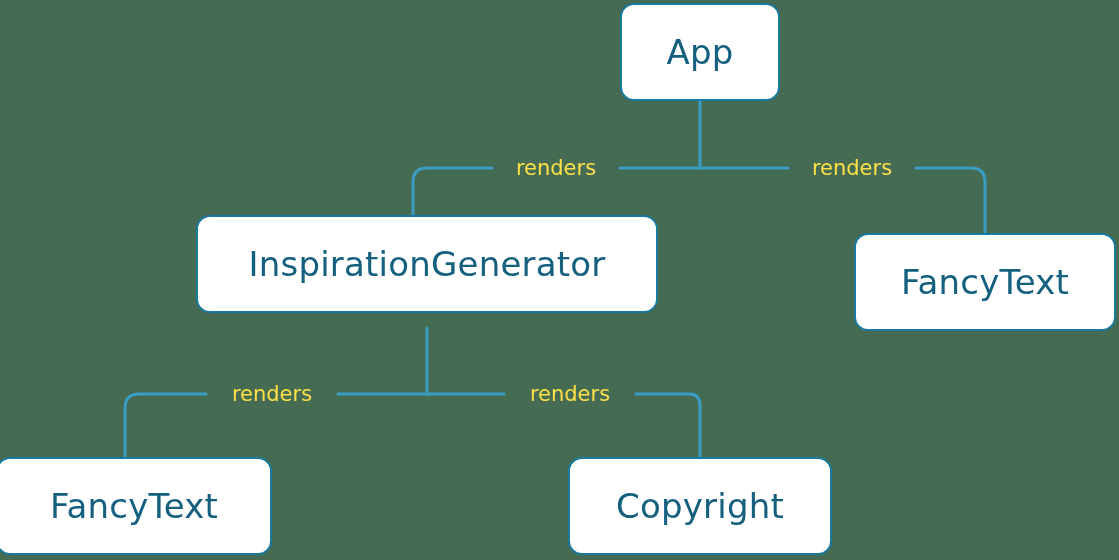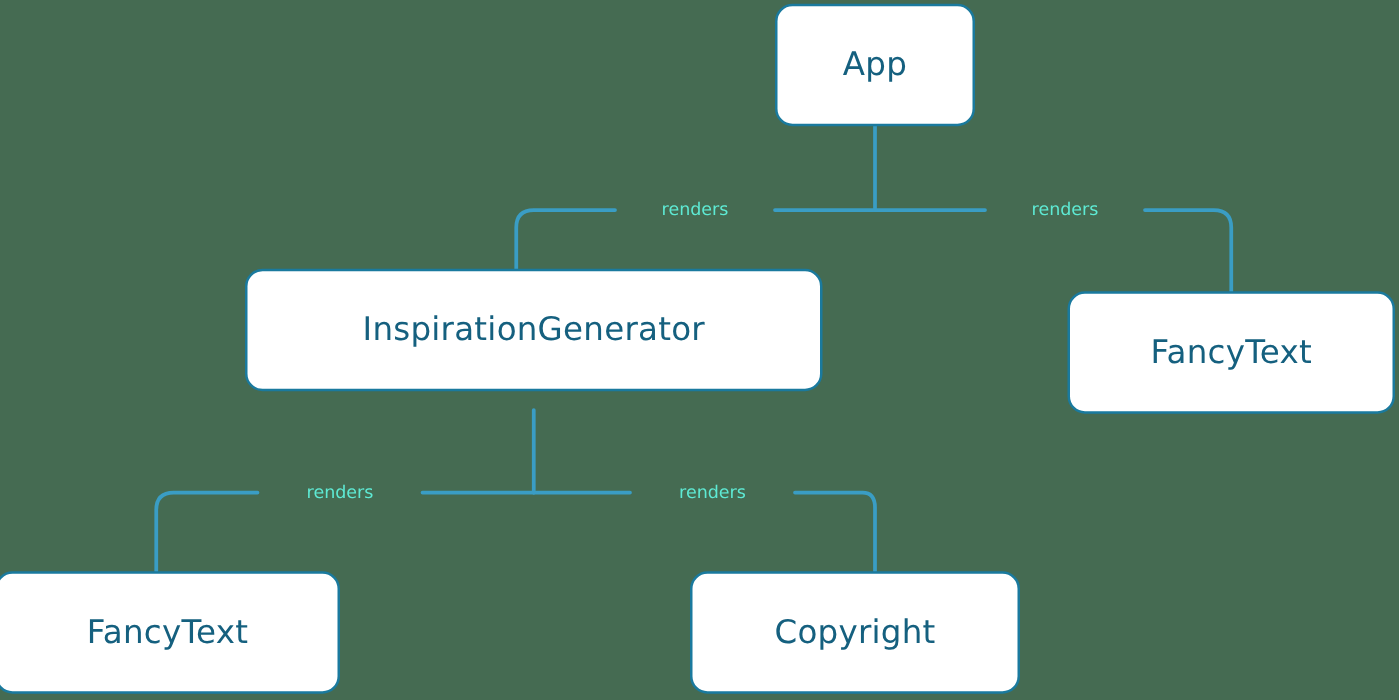--- a/index.html
+++ b/index.html
@@ -28,29 +28,29 @@
   .node {
     position: absolute;
     box-sizing: border-box;
     background: #ffffff;
     border: 2px solid #1a7a9e;
     border-radius: 14px;
     color: #15607f;
     display: flex;
     align-items: center;
     justify-content: center;
-    font-size: 26px;
+    font-size: 34px;
     font-weight: 400;
     letter-spacing: 0.2px;
     white-space: nowrap;
   }
   .edge-label {
     position: absolute;
-    color: #5eead4;
-    font-size: 14px;
+    color: #fde047;
+    font-size: 21px;
     transform: translate(-50%, -50%);
     white-space: nowrap;
     background: transparent;
   }
 </style>
 </head>
 <body>
 
 <div id="diagram">
 
@@ -80,21 +80,21 @@
   </div>
 
   <div class="node" style="left:854px; top:233px; width:262px; height:98px;">
     <span>FancyText</span>
   </div>
 
   <div class="node" style="left:-4px; top:457px; width:276px; height:98px;">
     <span>FancyText</span>
   </div>
 
-  <div class="node" style="left:552px; top:457px; width:264px; height:98px;">
+  <div class="node" style="left:568px; top:457px; width:264px; height:98px;">
     <span>Copyright</span>
   </div>
 
   <div class="edge-label" style="left:556px; top:168px;">renders</div>
   <div class="edge-label" style="left:852px; top:168px;">renders</div>
   <div class="edge-label" style="left:272px; top:394px;">renders</div>
   <div class="edge-label" style="left:570px; top:394px;">renders</div>
 
 </div>
 

